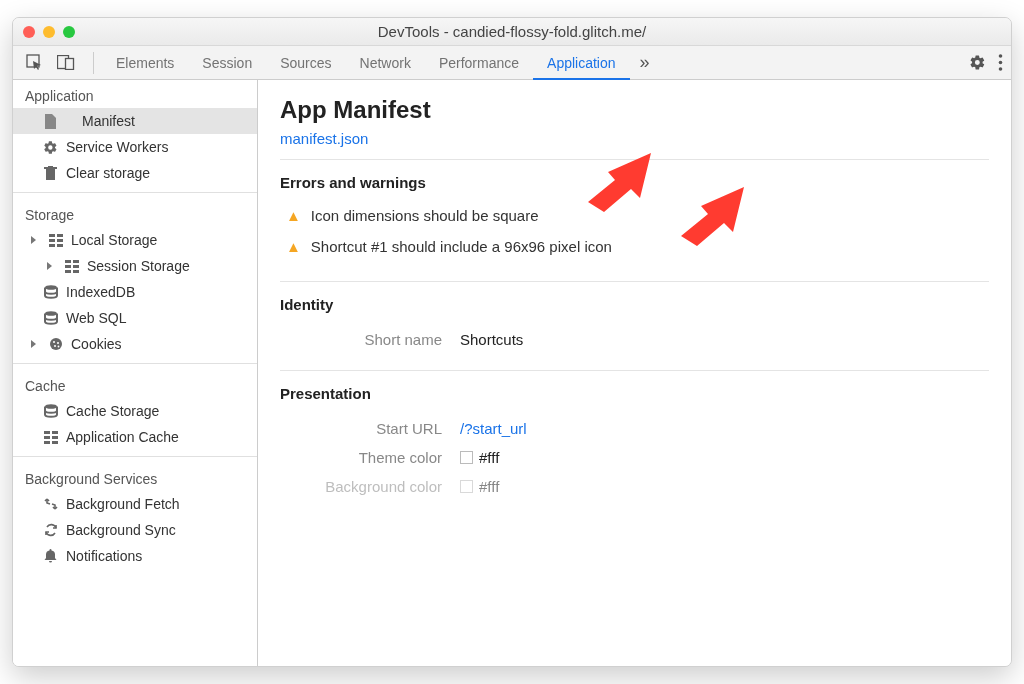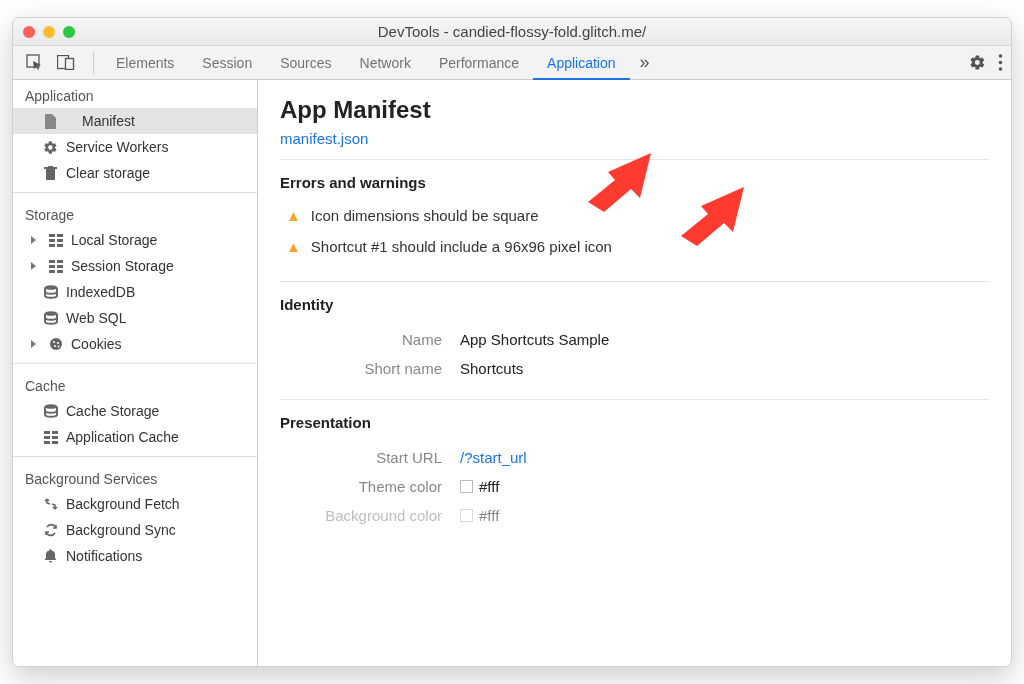--- a/index.html
+++ b/index.html
@@ -132,21 +132,21 @@
               <rect x="0" y="0" width="6" height="3"></rect>
               <rect x="8" y="0" width="6" height="3"></rect>
               <rect x="0" y="5" width="6" height="3"></rect>
               <rect x="8" y="5" width="6" height="3"></rect>
               <rect x="0" y="10" width="6" height="3"></rect>
               <rect x="8" y="10" width="6" height="3"></rect>
             </svg>
           </span>
         <span>Local Storage</span>
       </div>
-      <div class="side-item" style="padding-left:18px;">
+      <div class="side-item" style="padding-left:34px;">
         <span class="tri"></span>
         <span class="ic">
             <svg width="14" height="13" viewBox="0 0 14 13" fill="#666">
               <rect x="0" y="0" width="6" height="3"></rect>
               <rect x="8" y="0" width="6" height="3"></rect>
               <rect x="0" y="5" width="6" height="3"></rect>
               <rect x="8" y="5" width="6" height="3"></rect>
               <rect x="0" y="10" width="6" height="3"></rect>
               <rect x="8" y="10" width="6" height="3"></rect>
             </svg>
@@ -255,24 +255,20 @@
         </div>
         <div class="warn-row">
           <span class="warn-icon">▲</span>
           <span>Shortcut #1 should include a 96x96 pixel icon</span>
         </div>
       </div>
 
       <div class="section">
         <h2>Identity</h2>
         <div class="field">
-          <div class="field-label">Name</div>
-          <div class="field-val">App Shortcuts Sample</div>
-        </div>
-        <div class="field">
           <div class="field-label">Short name</div>
           <div class="field-val">Shortcuts</div>
         </div>
       </div>
 
       <div class="section">
         <h2>Presentation</h2>
         <div class="field">
           <div class="field-label">Start URL</div>
           <div class="field-val">

